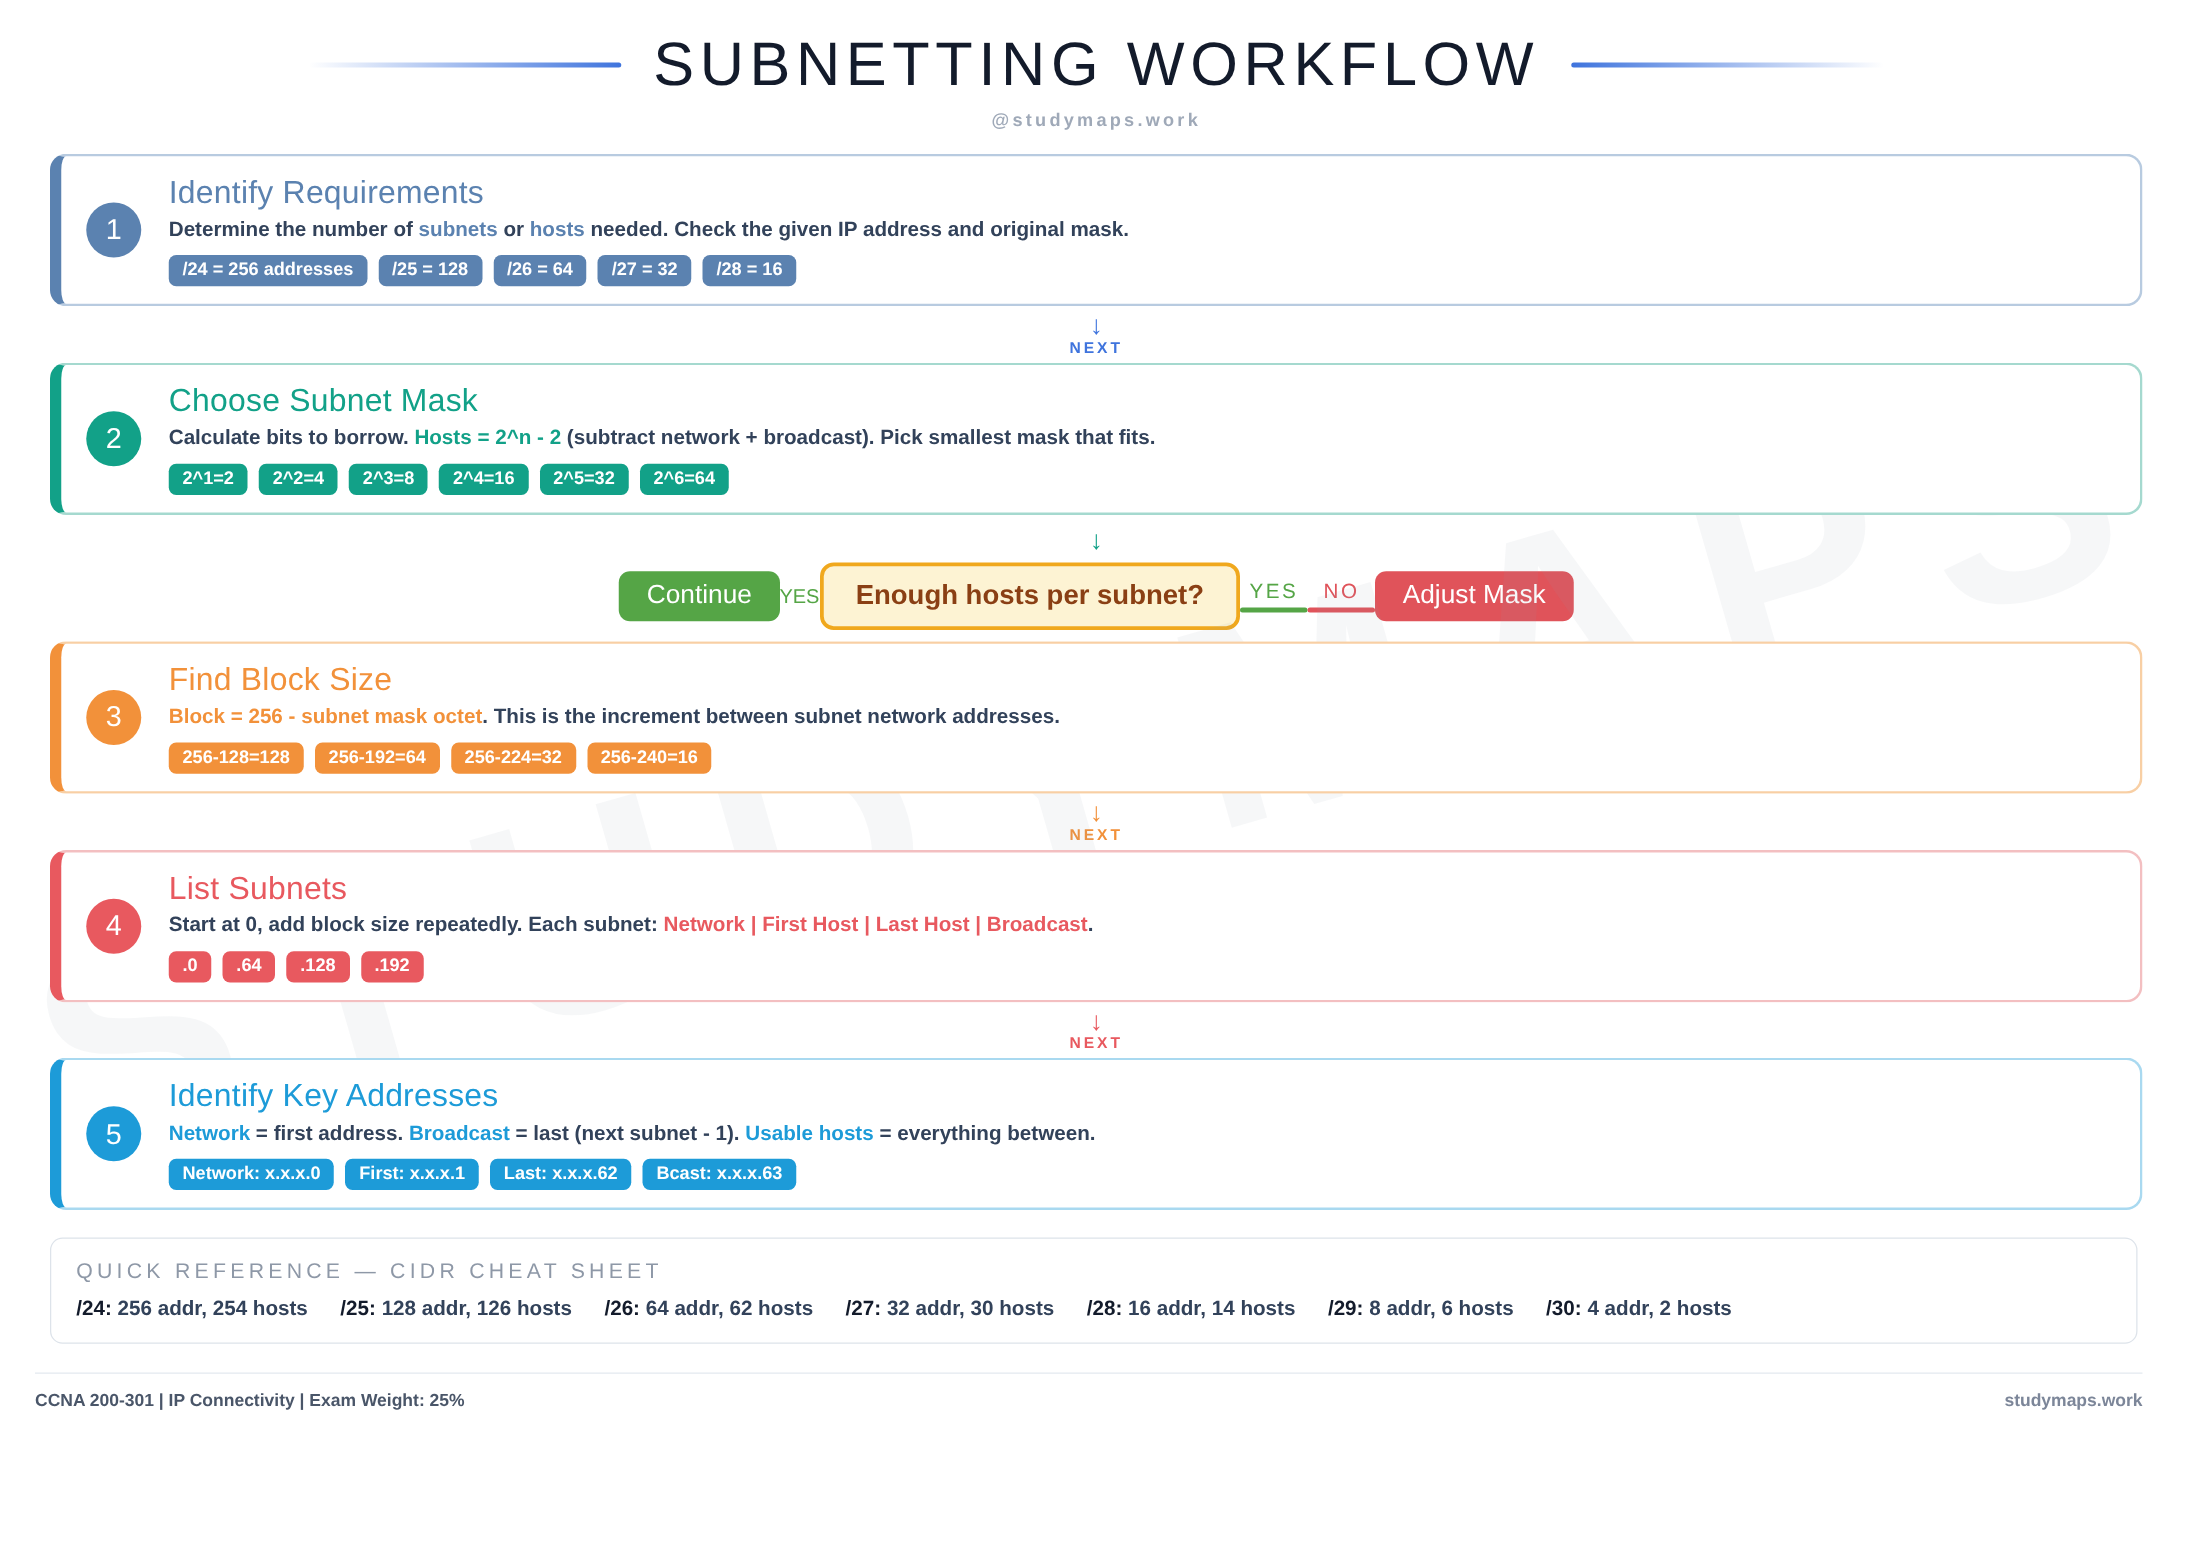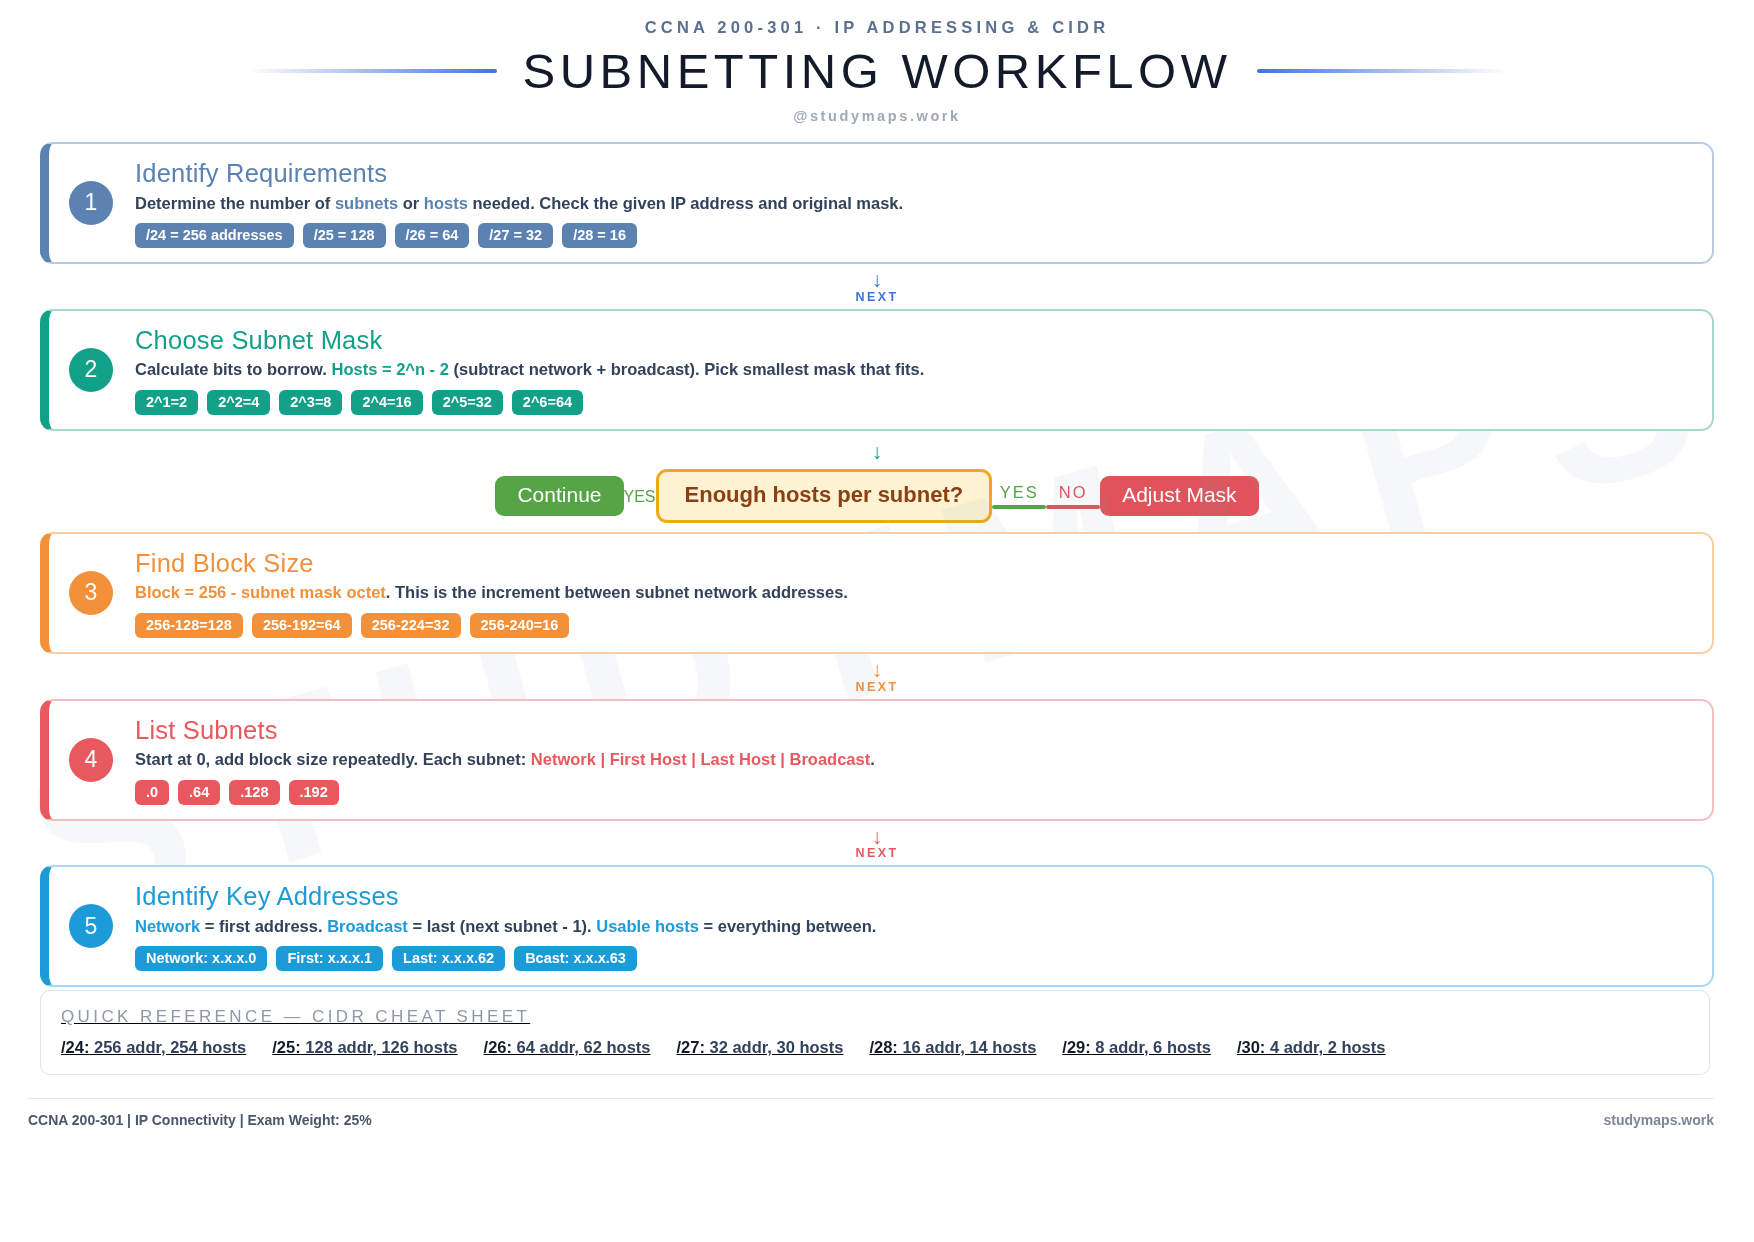--- a/index.html
+++ b/index.html
@@ -113,21 +113,20 @@
     font-size: 22px; font-weight: 700; color: #8a3f14; white-space: nowrap;
   }
   .branch-rev { display: flex; flex-direction: column-reverse; align-items: center; gap: 3px; }
 
   
   .quickref {
     position: absolute; left: 40px; right: 44px; top: 990px;
     border: 1.5px solid #dde3ea; border-radius: 10px;
     padding: 16px 20px 17px;
     background: #fff;
-    text-decoration: underline;
   }
   .qr-title {
     font-size: 17px; font-weight: 400; letter-spacing: 3.4px; color: #8e98a7;
     text-transform: uppercase;
   }
   .qr-items {
     margin-top: 11px; display: flex; align-items: center; gap: 26px; flex-wrap: nowrap;
   }
   .qr-item { font-size: 16.5px; font-weight: 700; color: #32425a; white-space: nowrap; }
   .qr-item b { color: #131b2b; }
@@ -142,21 +141,20 @@
   .footer-right { font-size: 14px; font-weight: 700; color: #7c8699; }
 </style>
 </head>
 <body>
 
 <div class="page">
 
   <div class="watermark">STUDYMAPS</div>
 
   <div class="header">
-    <div class="kicker">CCNA 200-301 · IP ADDRESSING &amp; CIDR</div>
     <div class="title-row">
       <div class="title-rule left"></div>
       <div class="title">SUBNETTING WORKFLOW</div>
       <div class="title-rule right"></div>
     </div>
     <div class="handle">@studymaps.work</div>
   </div>
 
   <div class="steps" id="steps-container">
       <div class="card" style="--acc: #5b82b0; --acc-border: #b8cbe0;">

